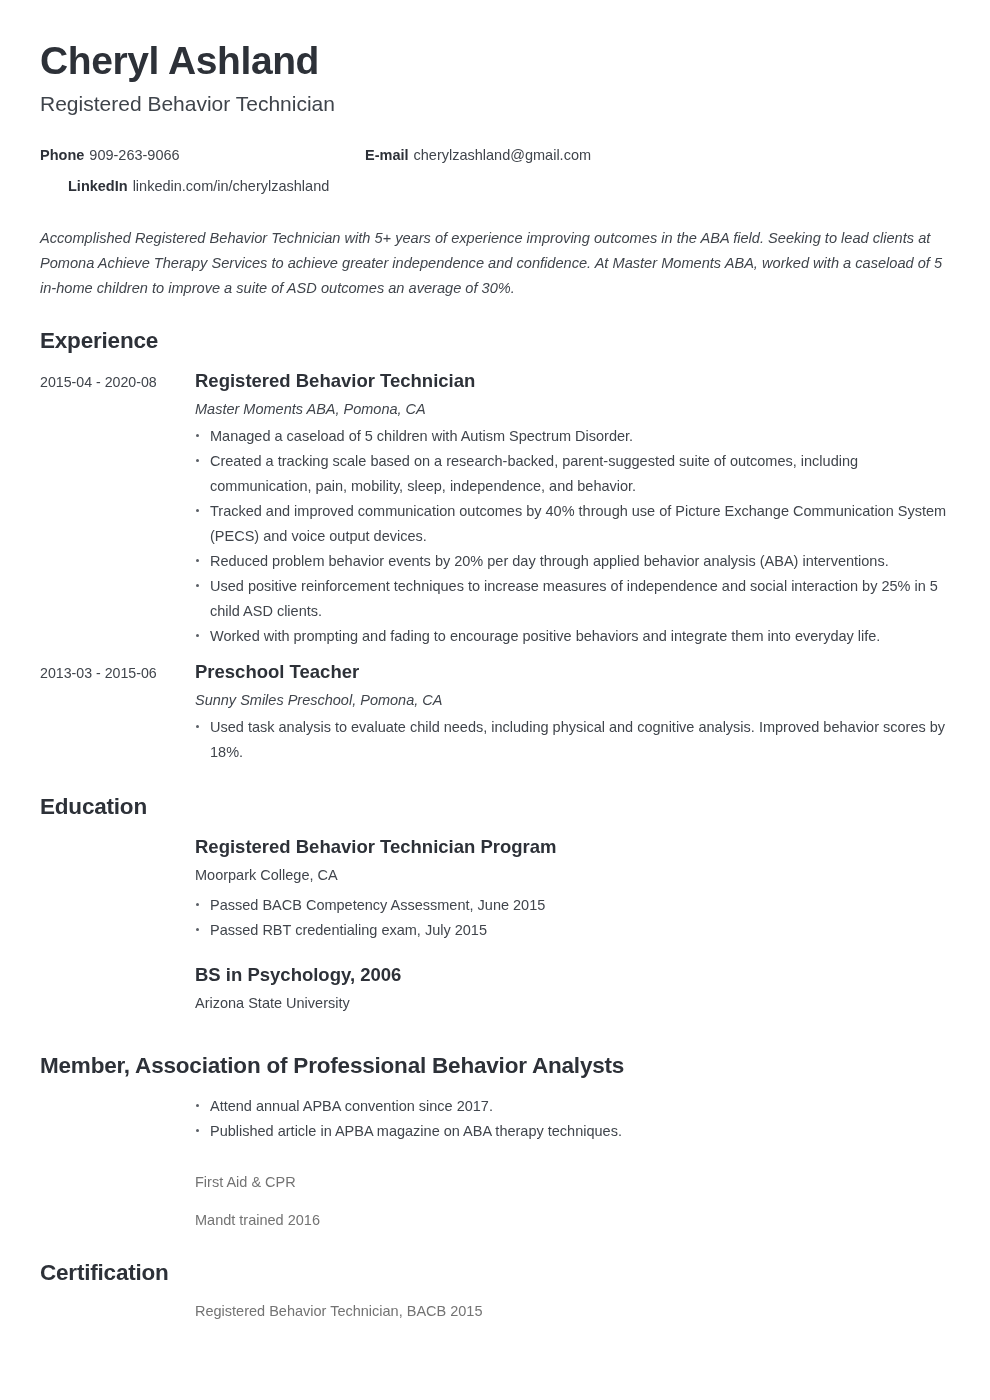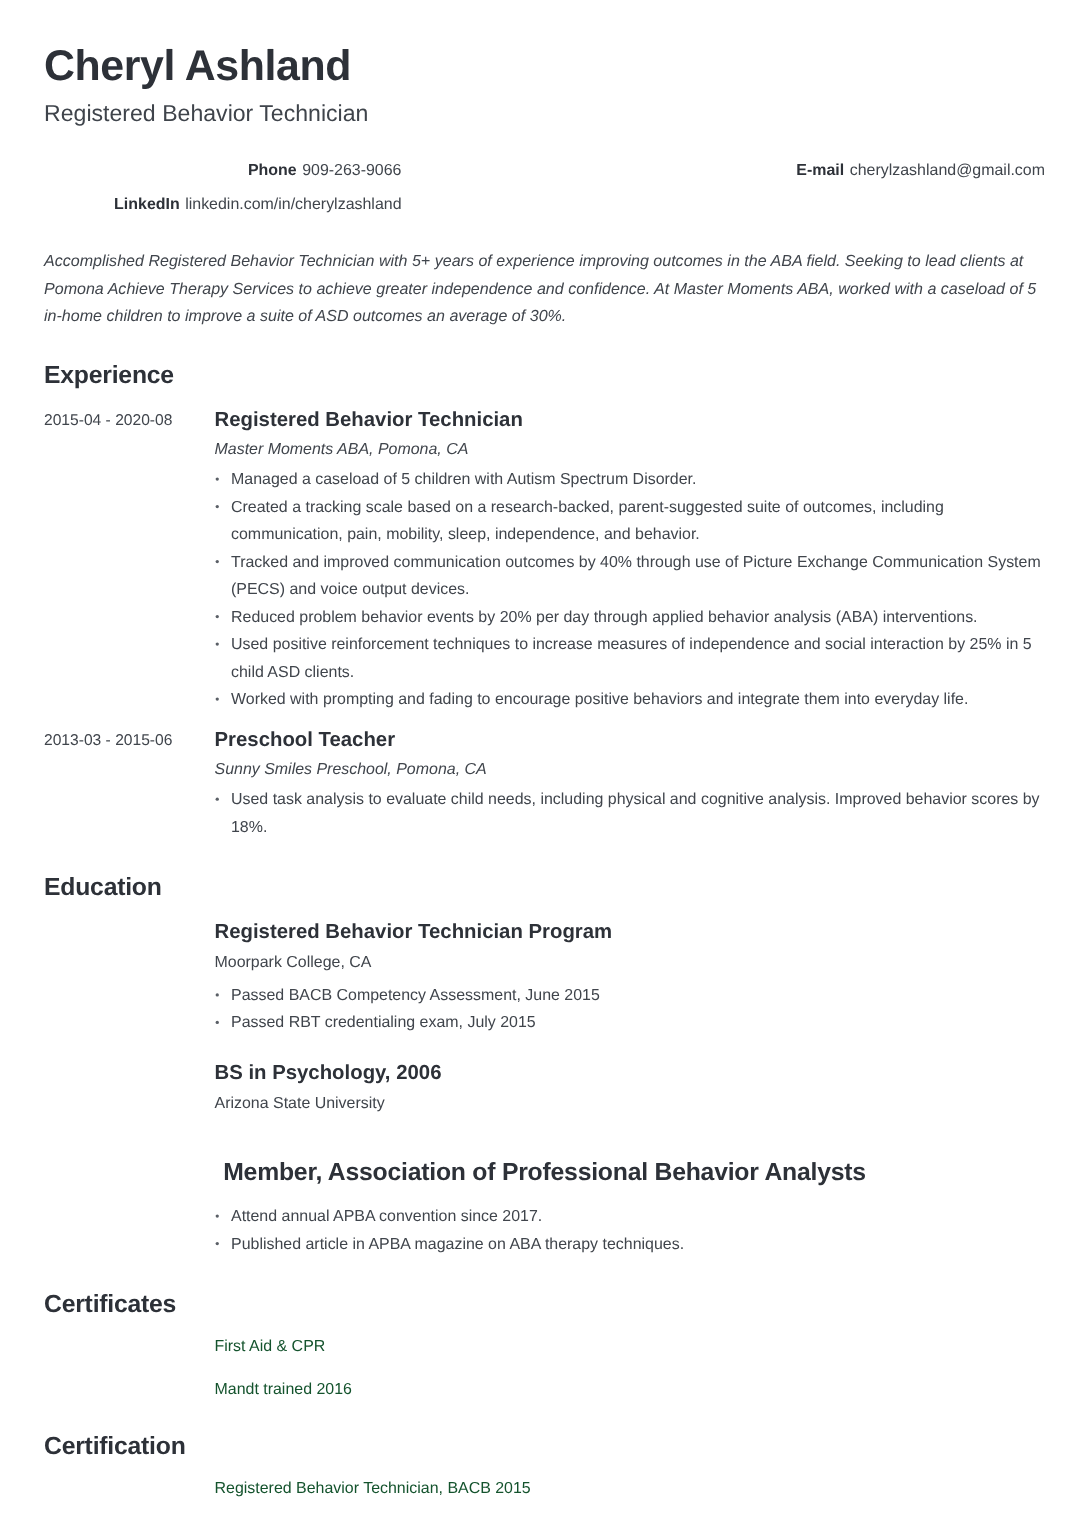--- a/index.html
+++ b/index.html
@@ -39,21 +39,20 @@
     line-height: 1.2;
     margin: 0 0 30px 0;
   }
 
   
   .contact {
     display: grid;
     grid-template-columns: 325px auto;
     row-gap: 12px;
     margin-bottom: 30px;
-    text-align: right;
   }
   .contact-item {
     font-size: 14.5px;
     line-height: 1.3;
     color: #40454c;
     white-space: nowrap;
   }
   .contact-item .c-label {
     font-weight: bold;
     color: #2d3138;
@@ -76,21 +75,21 @@
   
   .section { margin-bottom: 2px; }
   .section-heading {
     font-size: 22.5px;
     font-weight: bold;
     color: #2d3138;
     line-height: 1.25;
     margin: 0 0 14px 0;
     letter-spacing: -0.2px;
   }
-  .section-heading.wide { font-size: 22.5px; text-align: center; }
+  .section-heading.wide { font-size: 22.5px; }
 
   
   .entry {
     display: flex;
     align-items: flex-start;
     margin-bottom: 4px;
   }
   .entry-dates {
     width: 155px;
     flex: 0 0 155px;
@@ -146,21 +145,21 @@
     width: 3px;
     height: 3px;
     border-radius: 50%;
     background: #5a5f66;
   }
 
   
   .plain-line {
     font-size: 14.5px;
     line-height: 1.4;
-    color: #14532d;
+    color: #737373;
     margin: 0 0 18px 0;
   }
   .plain-line:last-child { margin-bottom: 0; }
 
   .sp-8  { height: 8px; }
   .sp-16 { height: 16px; }
   .sp-24 { height: 24px; }
   .sp-28 { height: 28px; }
 </style>
 </head>
@@ -260,21 +259,20 @@
           <li>Attend annual APBA convention since 2017.</li>
           <li>Published article in APBA magazine on ABA therapy techniques.</li>
         </ul>
       </div>
     </div>
   </div>
 
   <div class="sp-24"></div>
 
   <div class="section">
-    <h2 class="section-heading">Certificates</h2>
     <div class="entry">
       <div class="entry-dates"></div>
       <div class="entry-body">
         <div class="plain-line">First Aid &amp; CPR</div>
         <div class="plain-line">Mandt trained 2016</div>
       </div>
     </div>
   </div>
 
   <div class="sp-24"></div>

